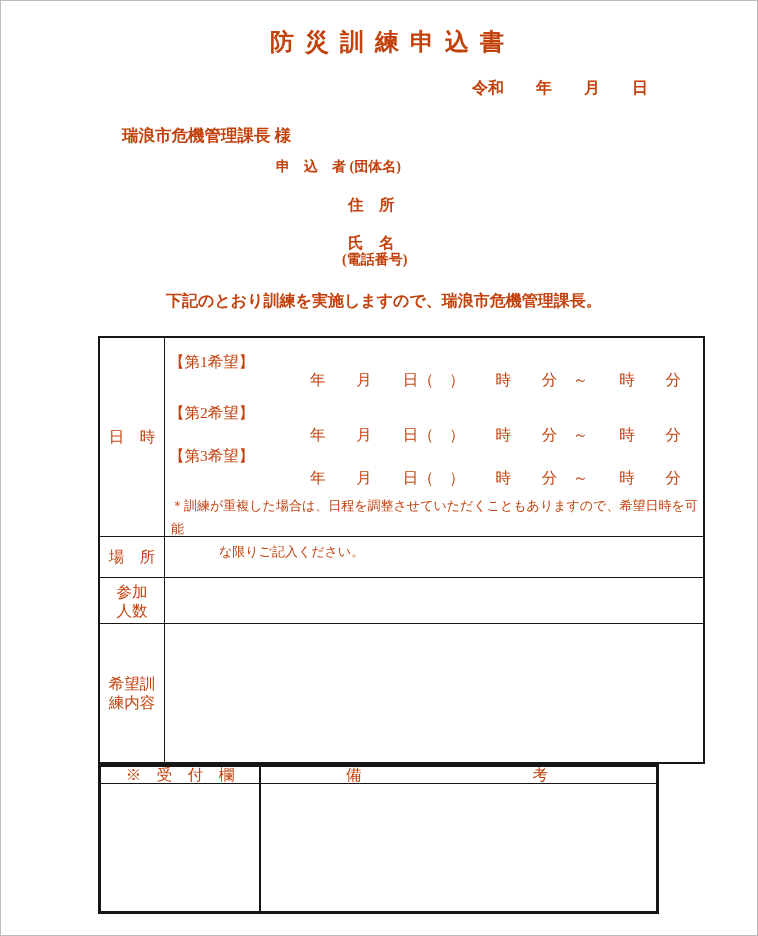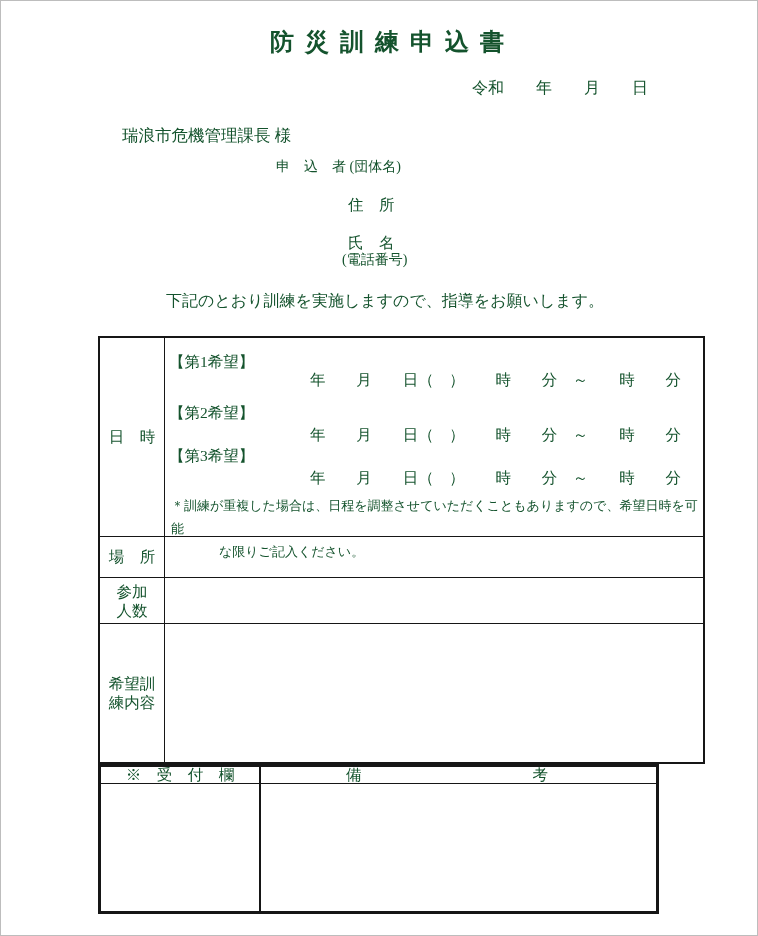--- a/index.html
+++ b/index.html
@@ -1,22 +1,22 @@
 <!DOCTYPE html>
 <html><head>
 <meta charset="utf-8">
 <style>
   html,body { margin:0; padding:0; background:#fff; }
   .page {
     position:relative; width:758px; height:936px; box-sizing:border-box;
     background:#ffffff; border:1px solid #bdbdbd;
     font-family:"Liberation Serif","DejaVu Serif",serif;
-    color:#14532d; overflow:hidden;
+    color:#c2410c; overflow:hidden;
   }
-  .abs { position:absolute; white-space:nowrap; }
+  .abs { position:absolute; white-space:nowrap;font-weight:bold; }
   .title { left:269px; top:25px; font-size:24px; letter-spacing:11px; font-weight:600; }
   .hdr-date { left:471px; top:77px; font-size:16px; }
   .recipient { left:121px; top:124px; font-size:16.5px; }
   .applicant { left:275px; top:157px; font-size:14px; }
   .addr-label { left:347px; top:194px; font-size:15.5px; }
   .name-label { left:347px; top:232px; font-size:15.5px;text-align:center; }
   .phone-label { left:341px; top:250px; font-size:14px; }
   .intro { left:165px; top:290px; font-size:16px; }
 
   
@@ -69,21 +69,21 @@
 
 <div class="page">
 
   <div class="abs title">防災訓練申込書</div>
   <div class="abs hdr-date">令和　　年　　月　　日</div>
   <div class="abs recipient">瑞浪市危機管理課長 様</div>
   <div class="abs applicant">申　込　者 (団体名)</div>
   <div class="abs addr-label">住　所</div>
   <div class="abs name-label">氏　名</div>
   <div class="abs phone-label">(電話番号)</div>
-  <div class="abs intro">下記のとおり訓練を実施しますので、指導をお願いします。</div>
+  <div class="abs intro">下記のとおり訓練を実施しますので、瑞浪市危機管理課長。</div>
 
   <div class="main-table">
 
     <div class="mt-label">日　時</div>
     <div class="mt-value dt-cell">
       <div class="wish-label wish-1">【第1希望】</div>
       <div class="date-row dr-1">
         <span>年</span>
         <span>月</span>
         <span>日（　）</span>

